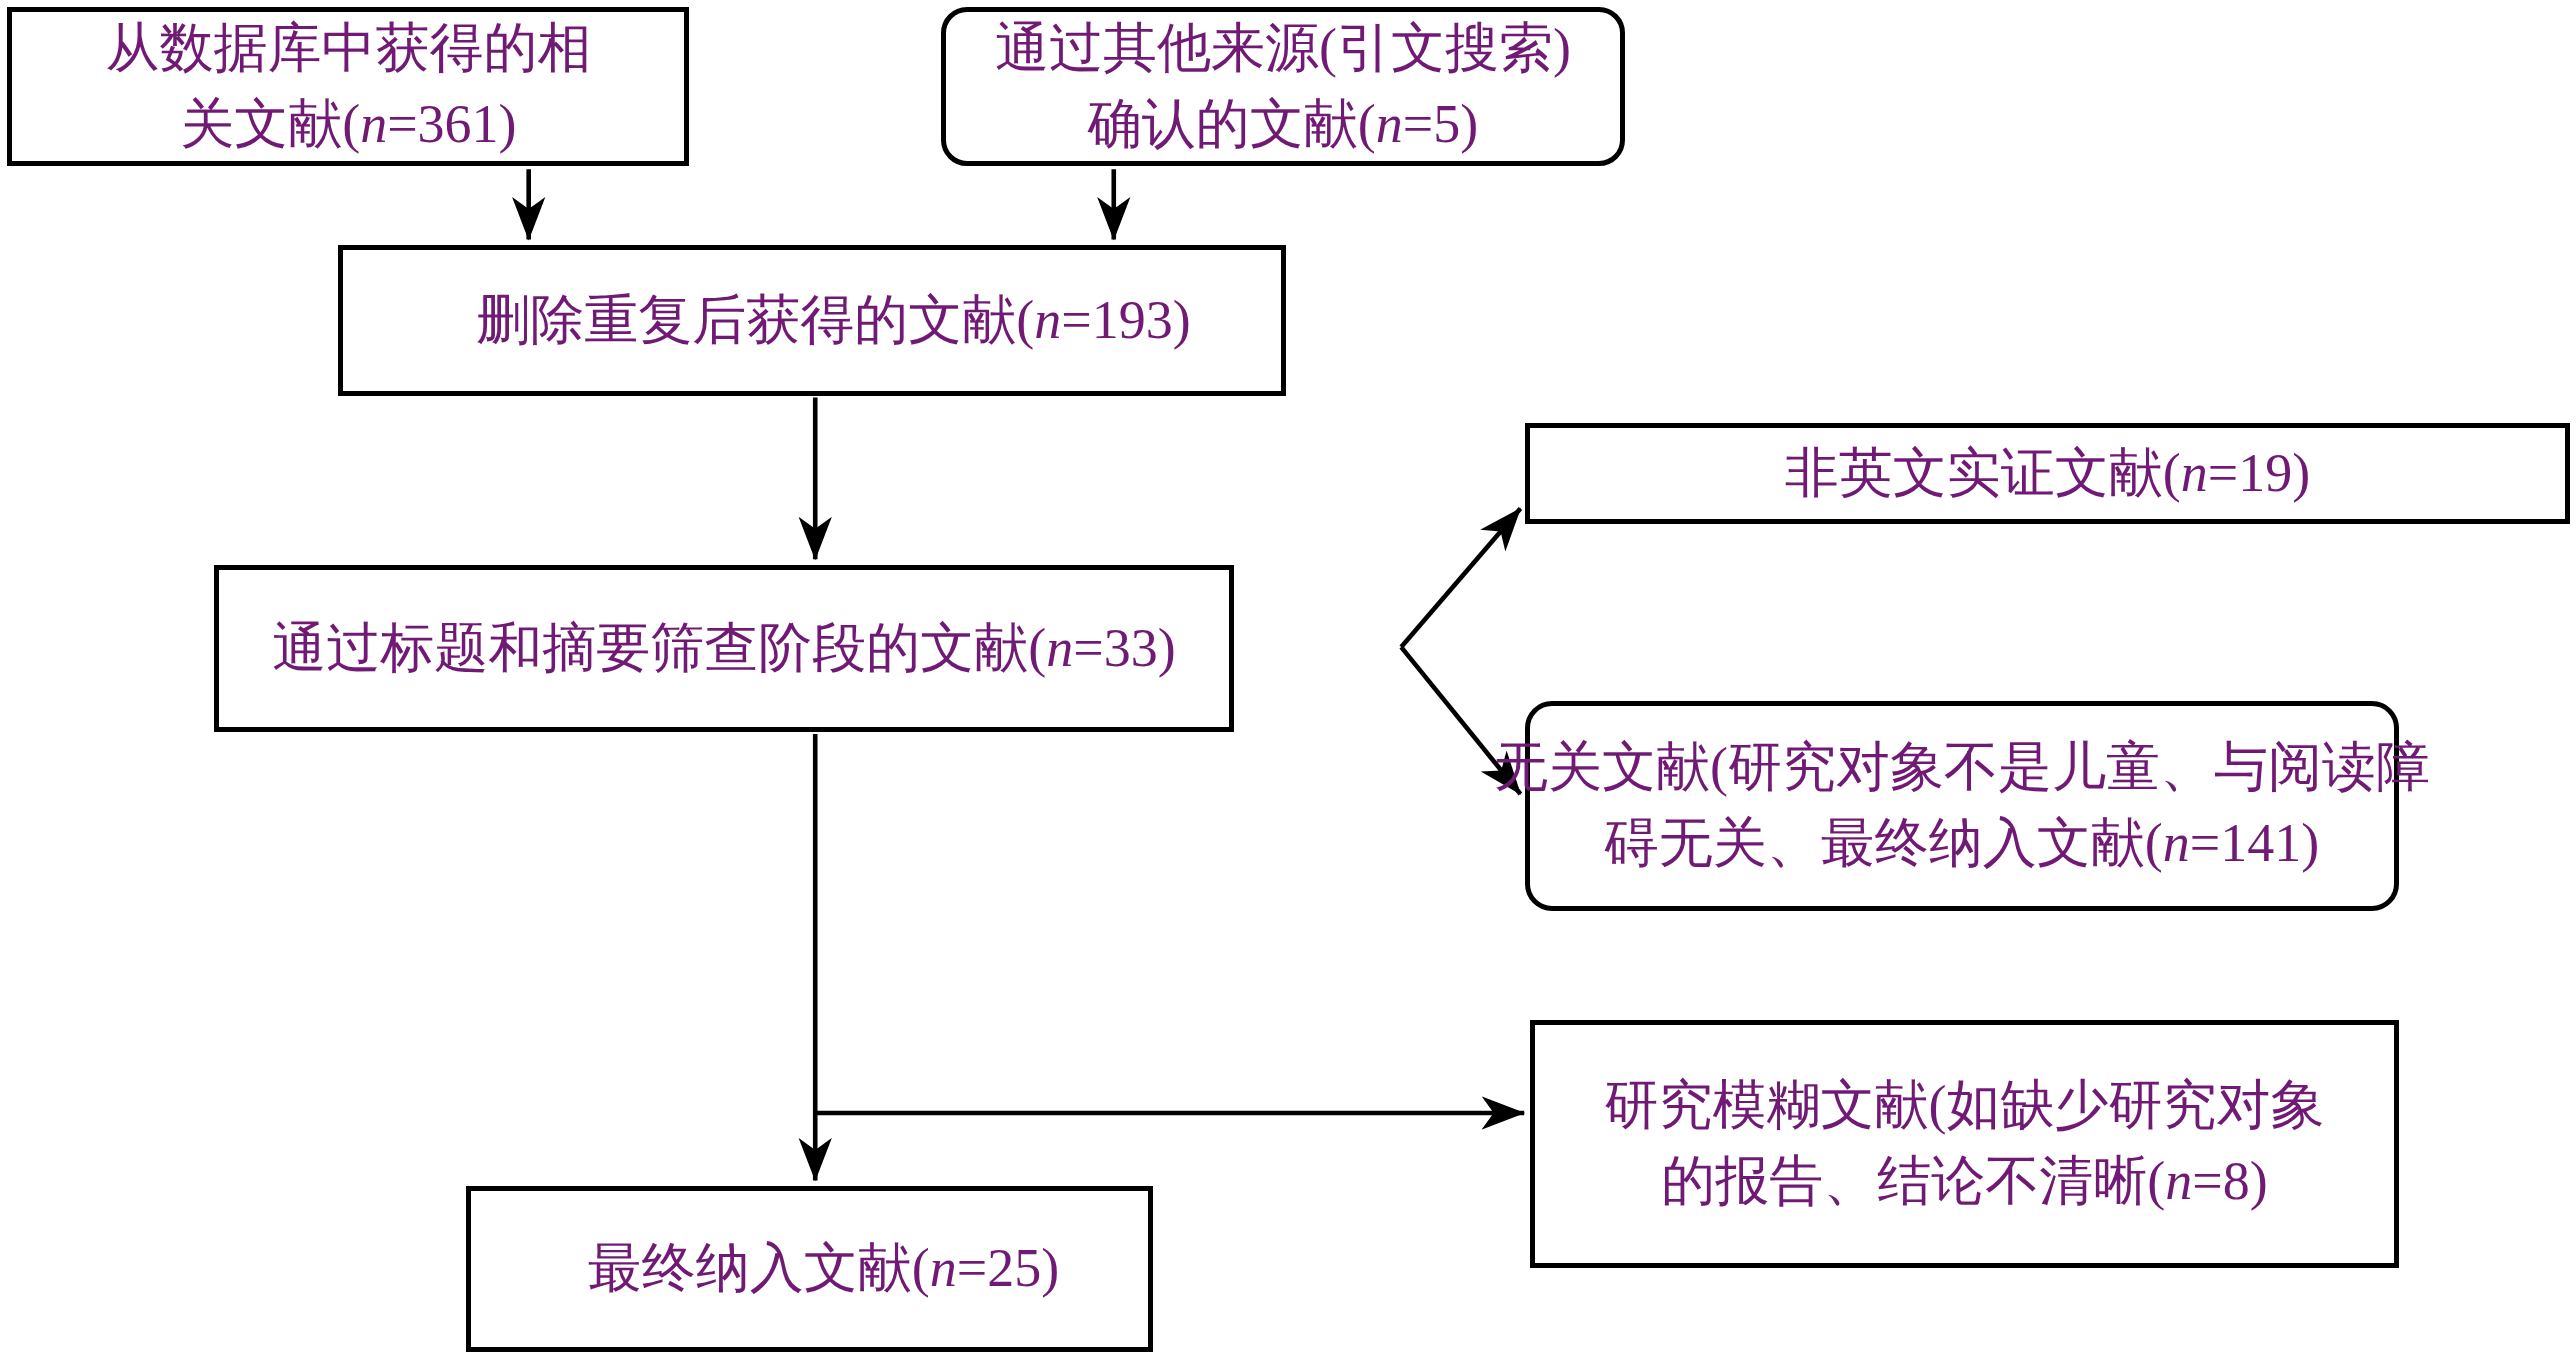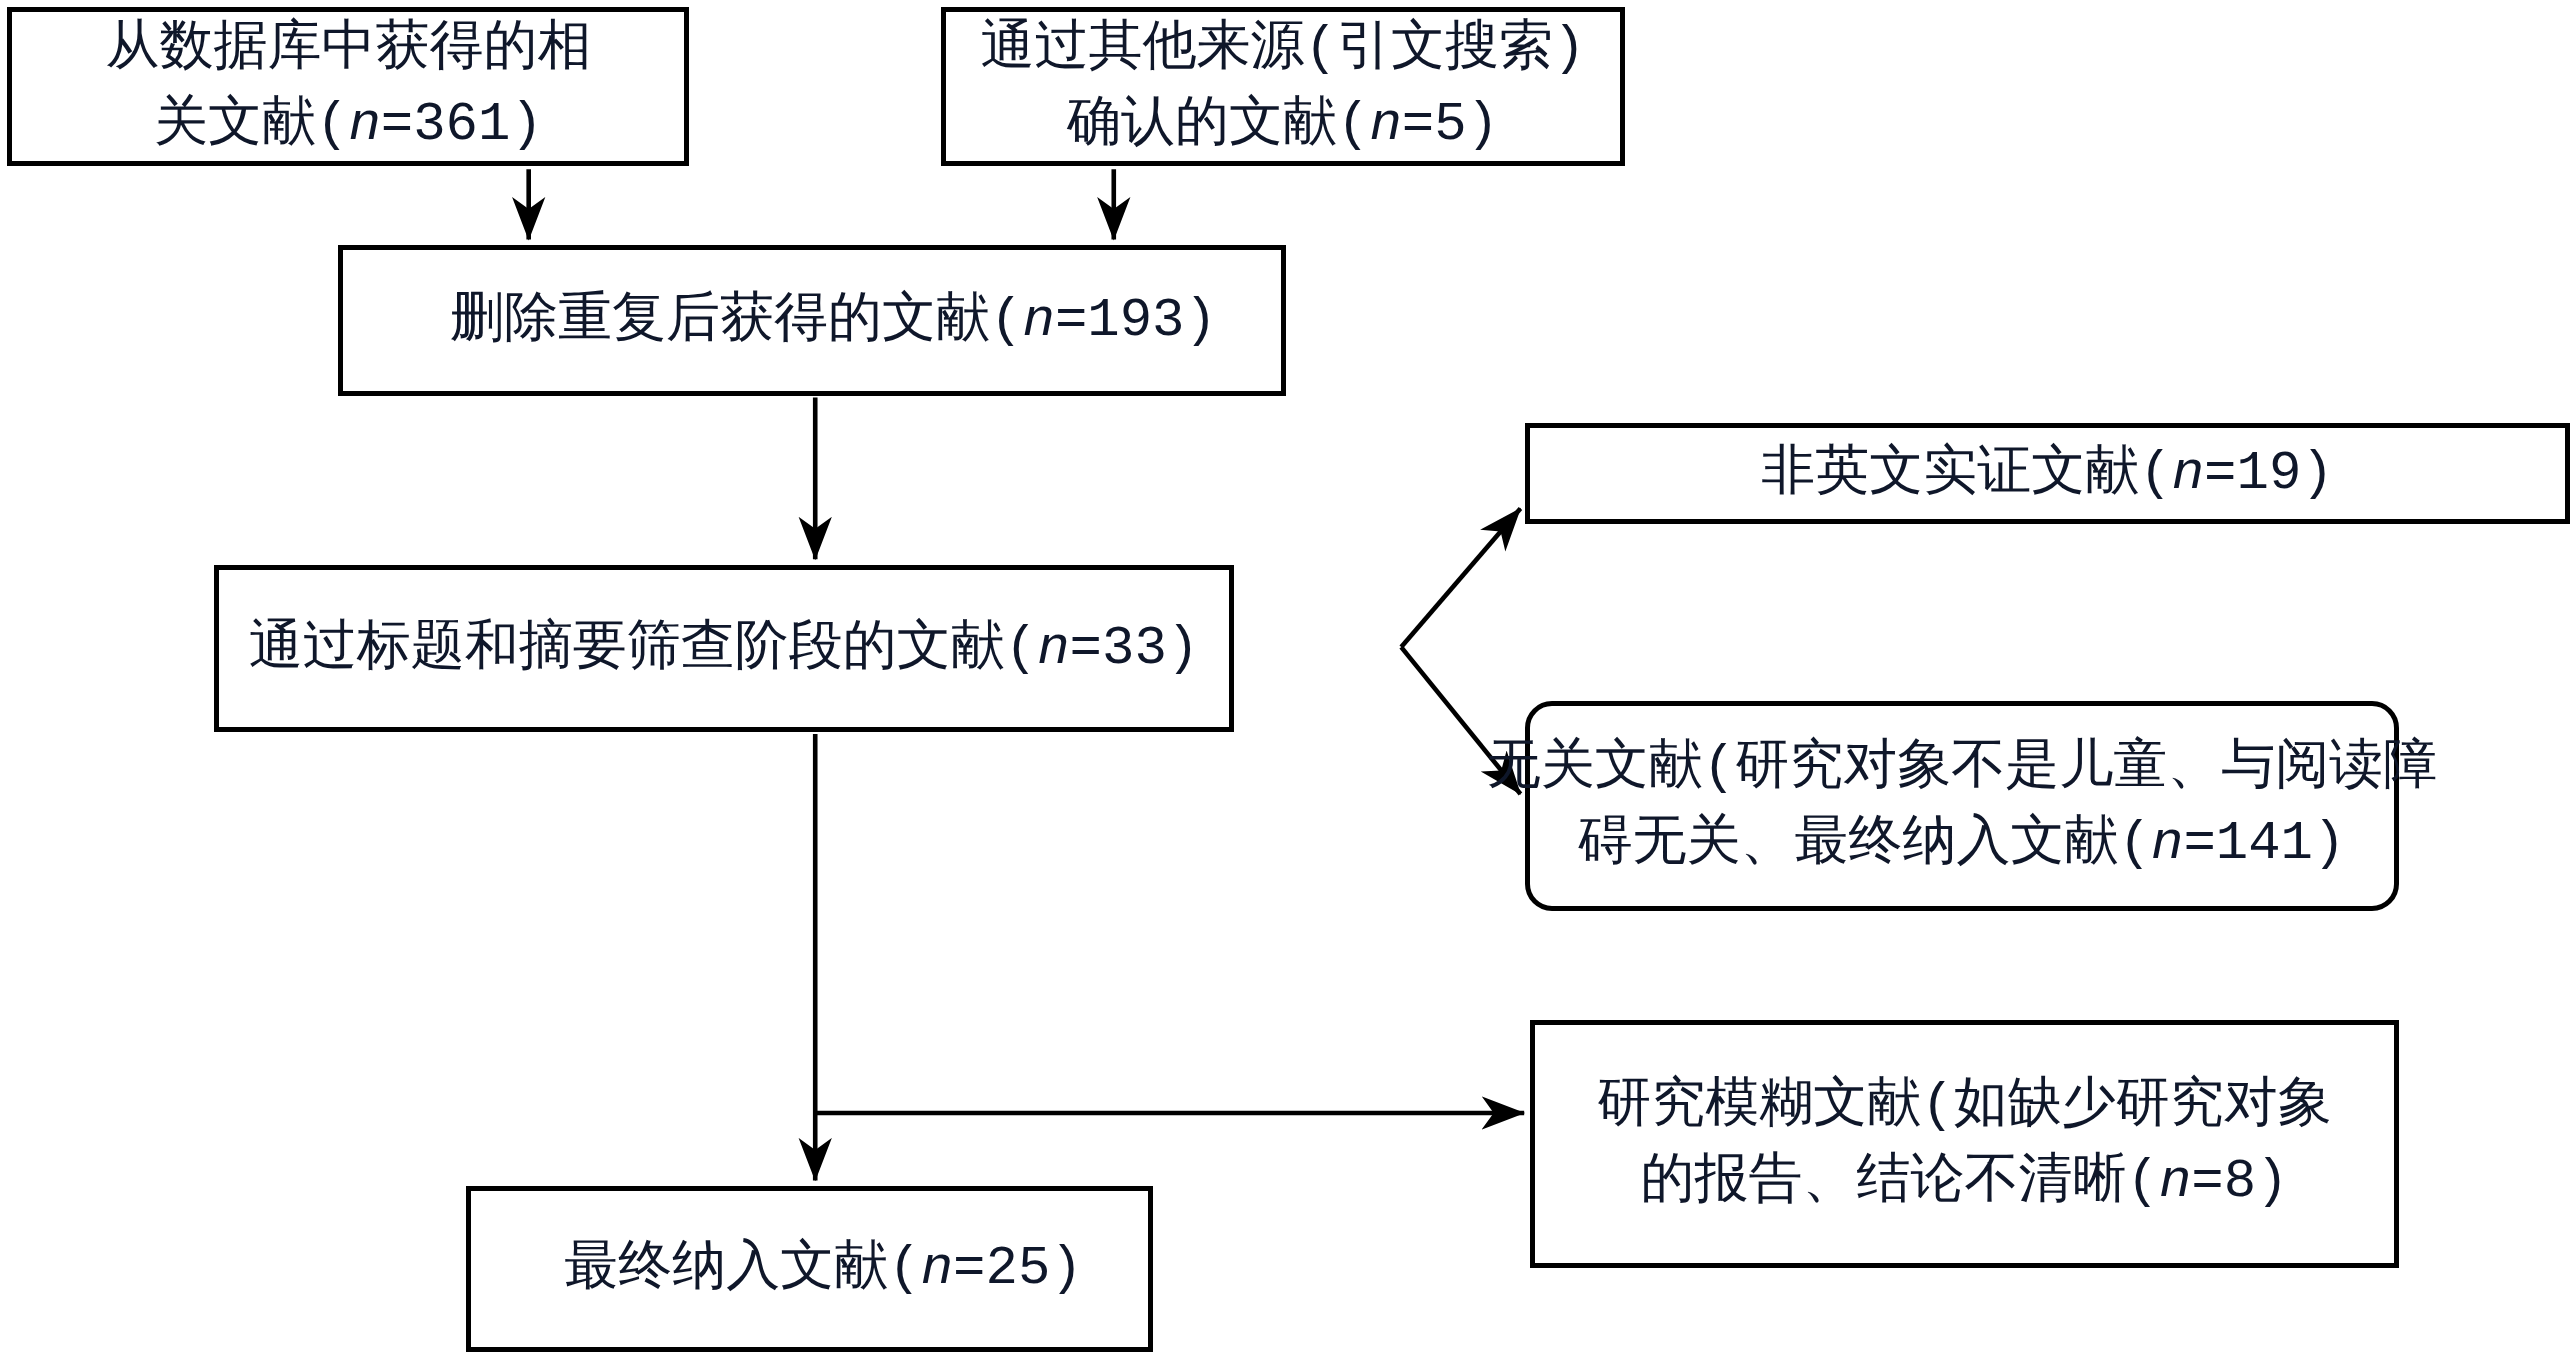--- a/index.html
+++ b/index.html
@@ -1,43 +1,43 @@
 <!DOCTYPE html>
 <html style="font-size:15px"><head>
 <meta charset="utf-8">
 <style>
   html, body { margin: 0; padding: 0; background: #ffffff; }
   .canvas {
     position: relative;
     width: 2576px;
     height: 1358px;
     background: #ffffff;
-    color: #0f172a;
-    font-family: Liberation Mono, monospace;
+    color: #701a75;
+    font-family: Liberation Serif, serif;
   }
   .box {
     position: absolute;
     box-sizing: border-box;
     border: 5.5px solid #000000;
     background: #ffffff;
     display: flex;
     flex-direction: column;
     justify-content: center;
     align-items: center;
     text-align: center;
     font-size: 54px;
     line-height: 1.4;
     white-space: nowrap;
     z-index: 2;
   }
   .nvar { font-style: italic; }
   .arrows { position: absolute; left: 0; top: 0; z-index: 1; }
 
   #box-database        { left: 7.4px;    top: 7.4px;    width: 682px;  height: 159px; }
-  #box-other-sources   { left: 941px; top: 7.4px;    width: 684px;  height: 159px; }
+  #box-other-sources   { left: 941px; top: 7.4px;    width: 684px;  height: 159px; border-radius: 26px; }
   #box-deduplicated    { left: 338px;  top: 245px;  width: 948px; height: 151px; padding-left: 43px; }
   #box-screen          { left: 214px;  top: 565px;  width: 1020px; height: 167px; }
   #box-non-english     { left: 1525px; top: 423px;  width: 1045px; height: 101px; }
   #box-irrelevant      { left: 1525px; top: 701px;  width: 874px; height: 210px; border-radius: 27px; }
   #box-ambiguous       { left: 1530px; top: 1020px; width: 869px;  height: 248px; }
   #box-final           { left: 466px;  top: 1186px; width: 687px;  height: 166px; padding-left: 28px; }
 </style>
 </head>
 <body>
 

